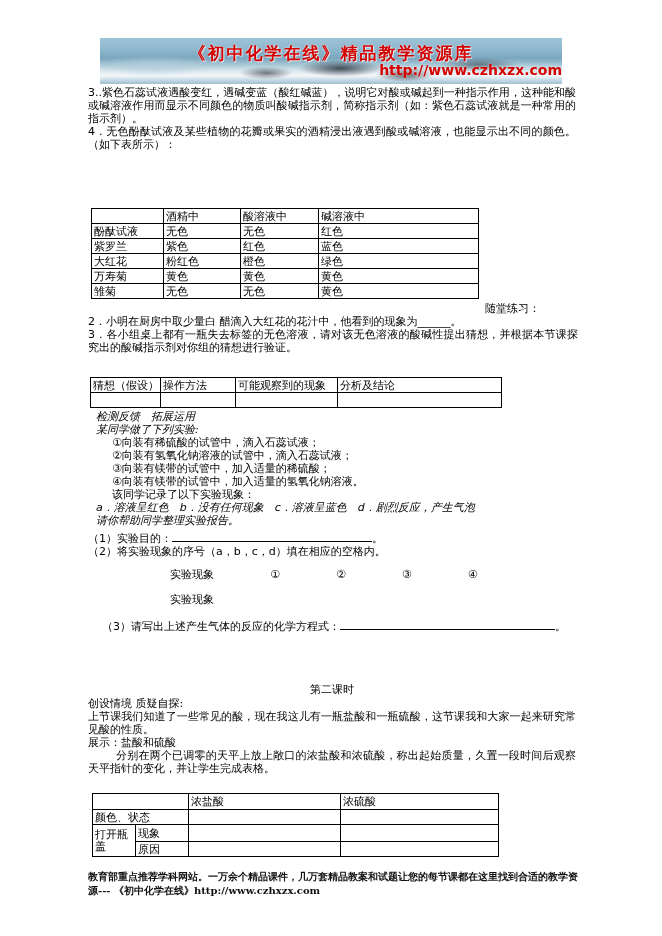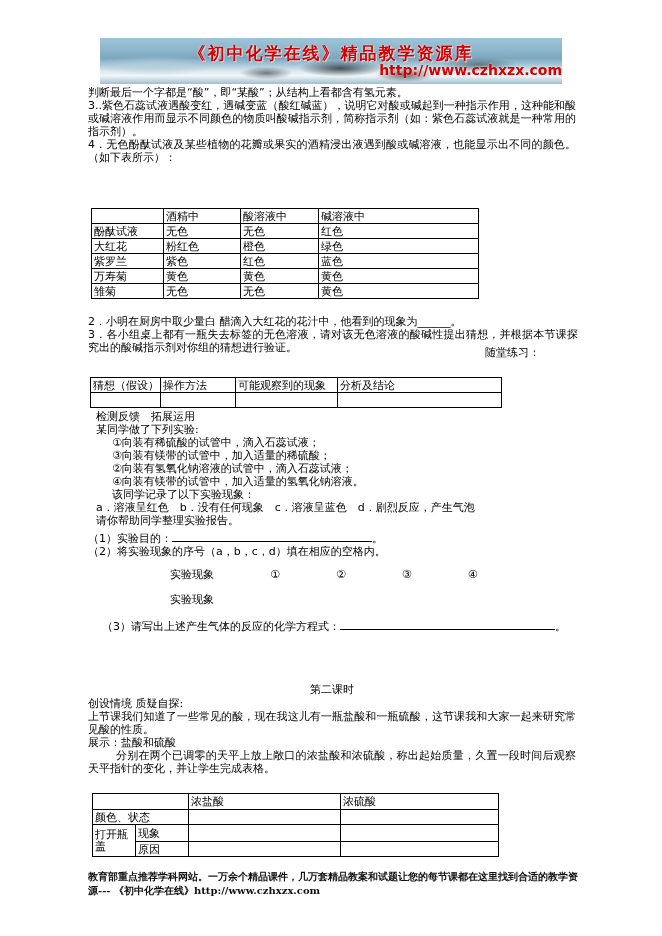--- a/index.html
+++ b/index.html
@@ -25,26 +25,26 @@
     text-shadow:0 0 2px rgba(255,255,255,.85),1px 1px 0 rgba(255,255,255,.6);
   }
   .banner-url{
     position:absolute;left:0;top:24px;width:100%;text-align:right;
     font-weight:bold;font-size:14px;line-height:16px;color:#d40000;
     text-shadow:0 0 2px rgba(255,255,255,.7);
   }
   
   p{margin:0;padding:0;}
   .intro{position:absolute;left:88px;top:86px;width:488px;text-align:justify;}
-  .practice-head{position:absolute;left:88px;top:302px;width:488px;text-align:right;padding-right:0;box-sizing:border-box;margin-top:44px;}
+  .practice-head{position:absolute;left:88px;top:302px;width:488px;text-align:right;padding-right:0;box-sizing:border-box;}
   .practice-head span{display:inline-block;margin-right:36px;}
   .practice{position:absolute;left:88px;top:315px;width:490px;text-align:justify;}
   .feedback{position:absolute;left:88px;top:410px;width:490px;}
   .indent1{padding-left:24px;}
-  .indent0{padding-left:8px;}
+  .indent0{padding-left:8px;font-style:italic;}
   .op-row{margin:10px 0 0 82px;}
   .op-item{display:inline-block;margin-left:56px;}
   .op-item:first-of-type{margin-left:26px;}
   .ph-row{margin:12px 0 0 82px;}
   .q3-row{margin:12px 0 0 0;padding-left:14px;}
   .blank{display:inline-block;border-bottom:1px solid #000;height:11px;vertical-align:baseline;}
   .blank-200{width:200px;}
   .blank-215{width:215px;}
   .lesson2{position:absolute;left:88px;top:683px;width:488px;}
   .lesson2-title{text-align:center;margin-bottom:1px;}
@@ -74,21 +74,20 @@
 <body>
 
 <div class="page">
 
   <div class="banner">
     <div class="banner-title">《初中化学在线》精品教学资源库</div>
     <div class="banner-url">http://www.czhxzx.com</div>
   </div>
 
   <div class="intro">
-    <p>判断最后一个字都是“酸”，即“某酸”；从结构上看都含有氢元素。</p>
     <p>3..紫色石蕊试液遇酸变红，遇碱变蓝（酸红碱蓝），说明它对酸或碱起到一种指示作用，这种能和酸或碱溶液作用而显示不同颜色的物质叫酸碱指示剂，简称指示剂（如：紫色石蕊试液就是一种常用的指示剂）。</p>
     <p>4．无色酚酞试液及某些植物的花瓣或果实的酒精浸出液遇到酸或碱溶液，也能显示出不同的颜色。（如下表所示）：</p>
   </div>
 
   <table class="tbl tbl-indicator">
     <colgroup>
         <col style="width:72px">
         <col style="width:77px">
         <col style="width:78px">
         <col style="width:160px">
@@ -100,30 +99,30 @@
       <td>酸溶液中</td>
       <td>碱溶液中</td>
     </tr>
     <tr>
       <td>酚酞试液</td>
       <td>无色</td>
       <td>无色</td>
       <td>红色</td>
     </tr>
     <tr>
+      <td>紫罗兰</td>
+      <td>紫色</td>
+      <td>红色</td>
+      <td>蓝色</td>
+    </tr>
+    <tr>
       <td>大红花</td>
       <td>粉红色</td>
       <td>橙色</td>
       <td>绿色</td>
-    </tr>
-    <tr>
-      <td>紫罗兰</td>
-      <td>紫色</td>
-      <td>红色</td>
-      <td>蓝色</td>
     </tr>
     <tr>
       <td>万寿菊</td>
       <td>黄色</td>
       <td>黄色</td>
       <td>黄色</td>
     </tr>
     <tr>
       <td>雏菊</td>
       <td>无色</td>
@@ -161,22 +160,22 @@
       <td></td>
       <td></td>
     </tr>
   </tbody>
     </table>
 
   <div class="feedback">
     <p class="indent0">检测反馈　拓展运用</p>
     <p class="indent0">某同学做了下列实验:</p>
     <p class="indent1">①向装有稀硫酸的试管中，滴入石蕊试液；</p>
+    <p class="indent1">②向装有氢氧化钠溶液的试管中，滴入石蕊试液；</p>
     <p class="indent1">③向装有镁带的试管中，加入适量的稀硫酸；</p>
-    <p class="indent1">②向装有氢氧化钠溶液的试管中，滴入石蕊试液；</p>
     <p class="indent1">④向装有镁带的试管中，加入适量的氢氧化钠溶液。</p>
     <p class="indent1">该同学记录了以下实验现象：</p>
     <p class="indent0">a．溶液呈红色　b．没有任何现象　c．溶液呈蓝色　d．剧烈反应，产生气泡</p>
     <p class="indent0">请你帮助同学整理实验报告。</p>
     <p style="margin-top:3px">
       <span>（1）实验目的：</span><span class="blank blank-200"></span><span>。</span>
     </p>
     <p>（2）将实验现象的序号（a，b，c，d）填在相应的空格内。</p>
     <div class="op-row">
       <span>实验现象</span><span class="op-item">①</span><span class="op-item">②</span><span class="op-item">③</span><span class="op-item">④</span>

